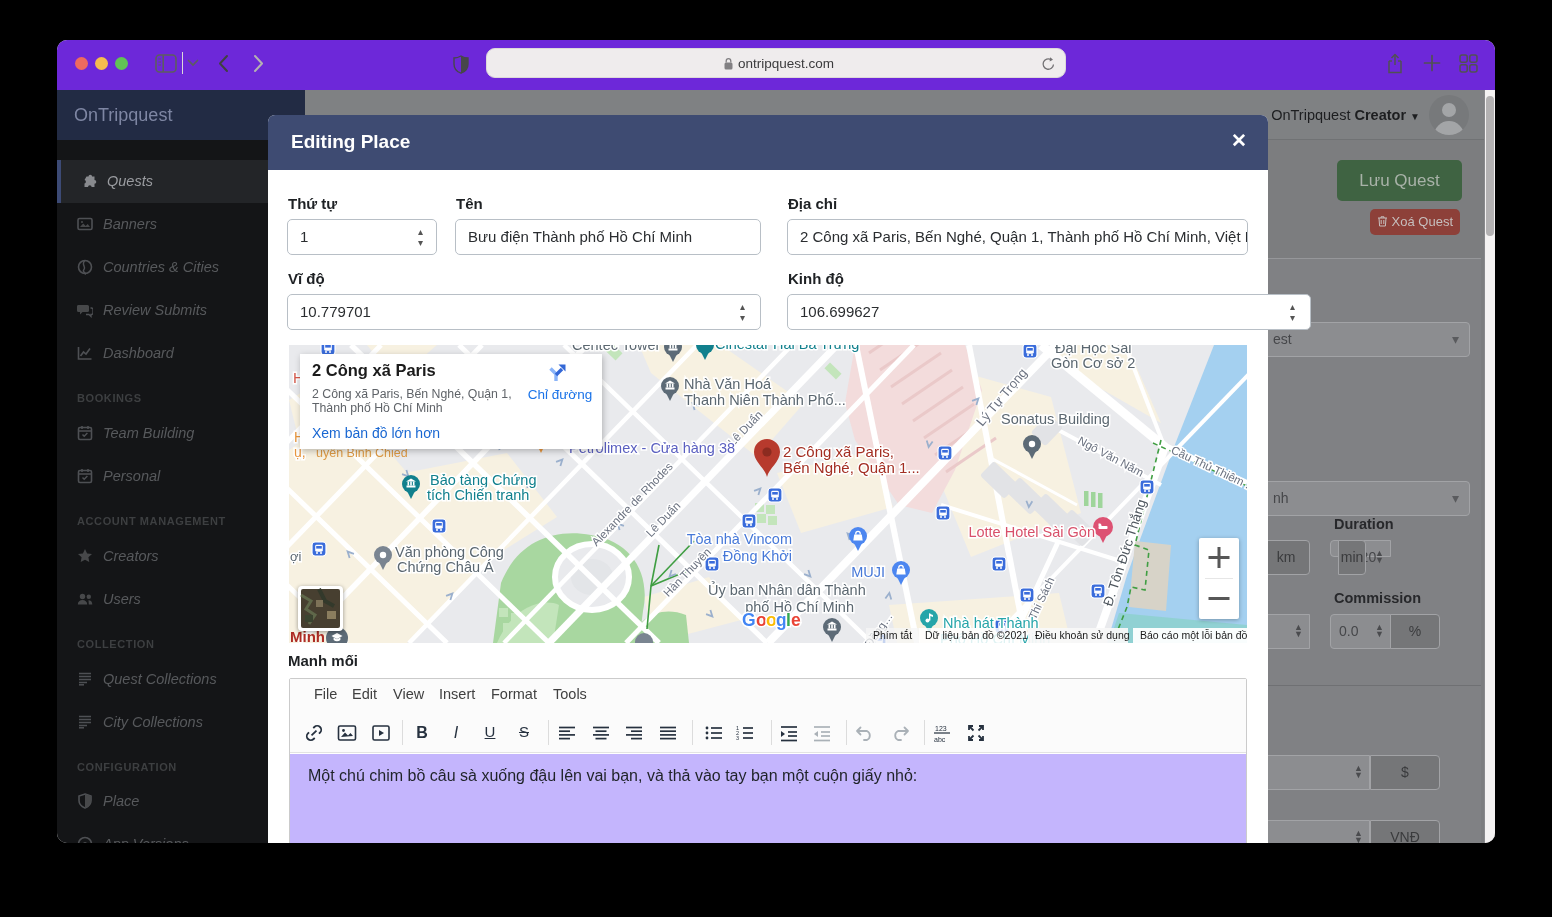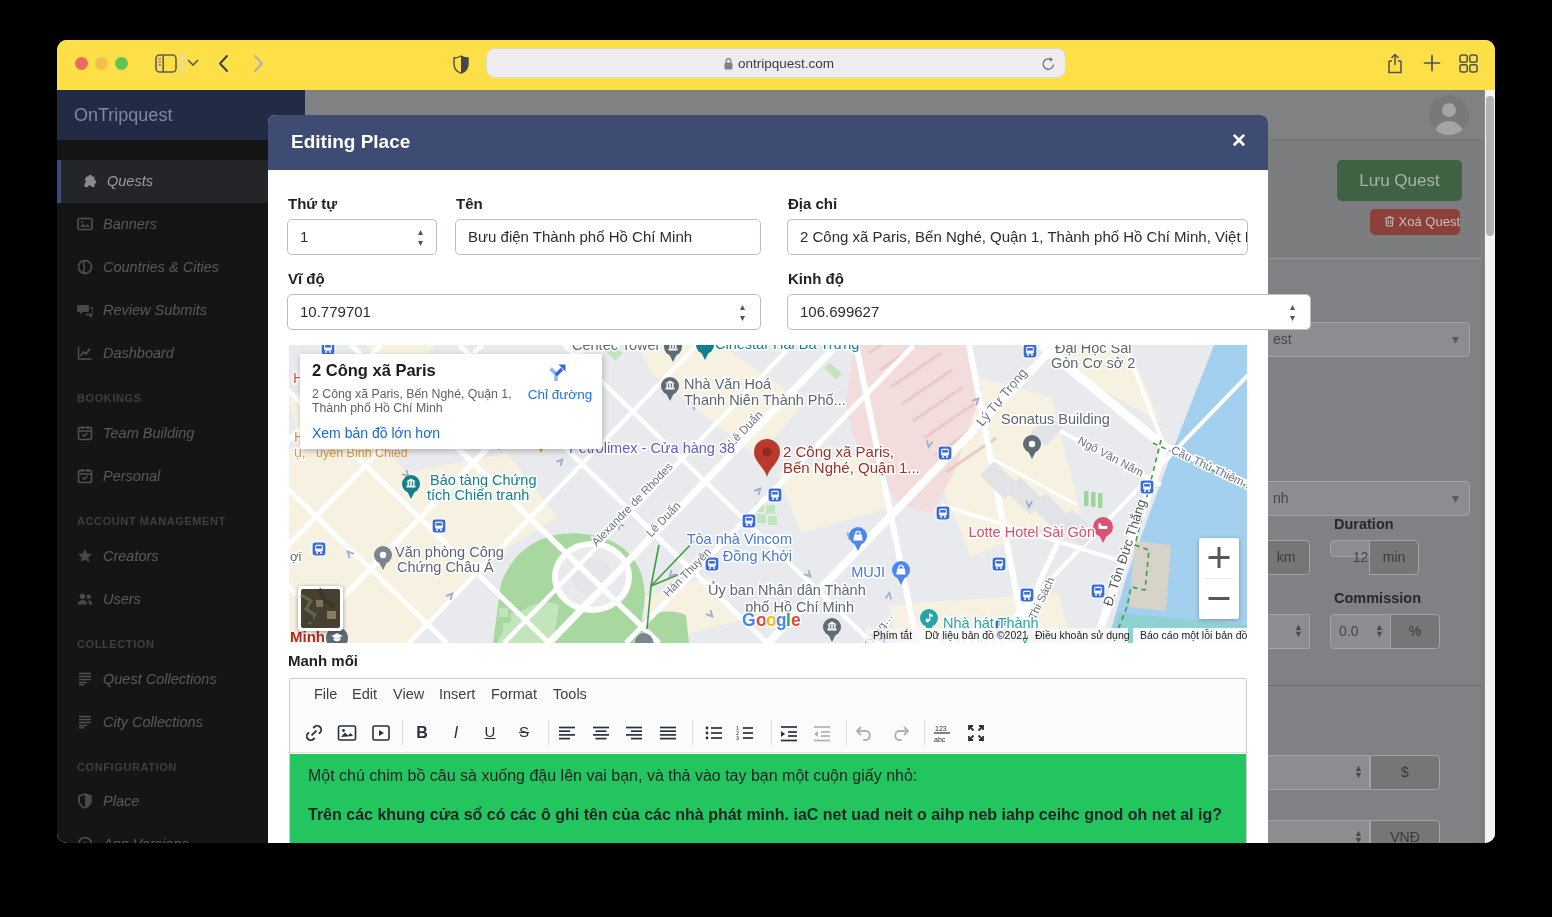--- a/index.html
+++ b/index.html
@@ -1,19 +1,19 @@
 <!DOCTYPE html>
 <html><head>
 <meta charset="utf-8">
 <style>
 * { margin:0; padding:0; box-sizing:border-box; }
 html,body { width:1552px; height:917px; background:#000; overflow:hidden; font-family:"Liberation Sans", sans-serif; }
 #win { position:absolute; left:57px; top:40px; width:1438px; height:803px; background:#fff; border-radius:10px; overflow:hidden; }
 
-#chrome { position:absolute; left:0; top:0; width:100%; height:51px; background:#fde047; border-bottom:1px solid #d9d4d5; }
+#chrome { position:absolute; left:0; top:0; width:100%; height:51px; background:#6d28d9; border-bottom:1px solid #d9d4d5; }
 .tl { position:absolute; top:16.5px; width:13px; height:13px; border-radius:50%; }
 #chrome svg { position:absolute; }
 #urlbar { position:absolute; left:429px; top:8px; width:580px; height:30px; background:#efeced; border:1px solid #ddd8d9; border-radius:9px; }
 
 #page { position:absolute; left:0; top:50px; width:1438px; height:753px; background:#7c7d7f; }
 
 #sidebar { position:absolute; left:0; top:0; width:248px; height:753px; background:#141517; }
 #brand { position:absolute; left:0; top:0; width:248px; height:50px; background:#222b44; color:#7e86a3; font-size:18px; line-height:50px; padding-left:17px; }
 .sitem { position:absolute; left:0; width:248px; height:43px; color:#57595c; font-size:14.5px; line-height:43px; }
 .sitem .lbl { position:absolute; left:46px;font-style:italic; }
@@ -40,21 +40,21 @@
 .flabel { position:absolute; font-size:15px; font-weight:bold; color:#1e2124; }
 .finput { position:absolute; height:36px; white-space:nowrap; overflow:hidden; border:1px solid #b8bfc6; border-radius:5px; font-size:15px; color:#2a2d30; padding-left:12px; line-height:34px; background:#fff; }
 .spin { position:absolute; top:6px; width:11px; height:24px; } .spin::before { content:'\25B4\A\25BE'; white-space:pre; display:block; font-size:10px; line-height:11px; color:#555; text-align:center; }
 
 #editor { position:absolute; left:21px; top:563px; width:958px; height:240px; border:1px solid #cbcbcb; border-radius:2px; background:#fff; }
 #emenu { position:absolute; left:0; top:0; width:100%; height:33px; background:#fbfbfb; }
 #emenu span { position:absolute; top:7px; font-size:14.5px; color:#404040; }
 #etools { position:absolute; left:0; top:33px; width:100%; height:41px; background:#fbfbfb; border-bottom:1px solid #e3e3e3; }
 #etools svg { position:absolute; top:10px; }
 .tsep { position:absolute; top:8px; width:1px; height:25px; background:#dcdcdc; }
-#econtent { position:absolute; left:0; top:75px; width:100%; height:160px; background:#22c55e; font-size:16px; color:#1f2328; }
+#econtent { position:absolute; left:0; top:75px; width:100%; height:160px; background:#c4b5fd; font-size:16px; color:#1f2328; }
 </style>
 </head>
 <body>
 <div id="win">
 
   <div id="chrome">
     <div class="tl" style="left:17.5px; background:#ee6a5f;"></div>
     <div class="tl" style="left:37.5px; background:#f5bd4f;"></div>
     <div class="tl" style="left:57.5px; background:#61c354;"></div>
 
@@ -103,20 +103,21 @@
     <svg style="left:1402px; top:14px;" width="19" height="19" viewBox="0 0 19 19">
       <rect x="1" y="1" width="7.2" height="7.2" rx="2" fill="none" stroke="#515153" stroke-width="1.5"></rect>
       <rect x="10.8" y="1" width="7.2" height="7.2" rx="2" fill="none" stroke="#515153" stroke-width="1.5"></rect>
       <rect x="1" y="10.8" width="7.2" height="7.2" rx="2" fill="none" stroke="#515153" stroke-width="1.5"></rect>
       <rect x="10.8" y="10.8" width="7.2" height="7.2" rx="2" fill="none" stroke="#515153" stroke-width="1.5"></rect>
     </svg>
   </div>
 
   <div id="page">
     <div id="topbar">
+      <div id="topuser">OnTripquest <b>Creator</b> <span style="font-size:10px;">▼</span></div>
       <div id="avatar">
         <svg width="40" height="40" viewBox="0 0 40 40">
             <circle cx="20" cy="15" r="7" fill="#a3a5a7"></circle>
             <circle cx="20" cy="41" r="15" fill="#a3a5a7"></circle>
           </svg>
       </div>
     </div>
     <div id="sidebar">
       <div id="brand">OnTripquest</div>
       <div id="sbmenu">
@@ -216,29 +217,29 @@
               <circle cx="8" cy="8" r="6.5" fill="none" stroke="#595b5f" stroke-width="1.6"></circle>
               <circle cx="8" cy="8" r="2" fill="#505254"></circle>
             </svg>
             <span class="lbl">App Versions</span>
           </div>
         </div>
     </div>
 
     <div id="rightbits">
         <div class="gbtn" style="left:1280px; top:70px; width:125px; height:41px; background:#3f6342; color:#a8b2a8; font-size:17px; line-height:41px;">Lưu Quest</div>
-<div class="gbtn" style="left:1313px; top:119px; width:90px; height:26px; background:#8d4039; color:#c6bfbe; font-size:13px; line-height:26px;text-align:right;"><svg width="11" height="12" viewBox="0 0 11 12" style="vertical-align:-1px;">
+<div class="gbtn" style="left:1313px; top:119px; width:90px; height:26px; background:#8d4039; color:#c6bfbe; font-size:13px; line-height:26px;"><svg width="11" height="12" viewBox="0 0 11 12" style="vertical-align:-1px;">
             <path d="M1 3 h9 M4 3 v-1.2 h3 V3 M2 3 l.6 8 h5.8 l.6-8 M4.2 5 v4 M6.8 5 v4" stroke="#c6bfbe" stroke-width="1" fill="none"></path>
           </svg> Xoá Quest</div>
 <div style="position:absolute; left:1211px; top:168px; width:213px; height:585px; background:#808184; border-top:1px solid #96979a;"></div>
 <div class="gcard-field" style="left:1205px; top:232px; width:208px; height:35px; line-height:33px; padding-left:10px;">est<span style="position:absolute; right:10px; top:0; color:#5a5b5e;">▾</span></div>
 <div class="gcard-field" style="left:1205px; top:347px; width:208px; height:35px; line-height:33px; padding-left:10px;margin-top:44px;">nh<span style="position:absolute; right:10px; top:0; color:#5a5b5e;">▾</span></div>
 <div class="glabel" style="left:1277px; top:426px;">Duration</div>
 <div class="gcard-field" style="left:1273px; top:450px; width:61px; height:17px; line-height:33px; padding-left:8px; border-radius:4px 0 0 4px;text-align:center;">120<span style="position:absolute; right:6px; top:9px; font-size:9px; color:#4a4b4e; line-height:7px;">▲<br>▼</span></div>
-<div class="suffix" style="left:1312px; top:450px; width:50px; height:35px; line-height:33px;">min</div>
+<div class="suffix" style="left:1281px; top:450px; width:28px; height:35px; line-height:33px;">min</div>
 <div class="suffix" style="left:1205px; top:450px; width:48px; height:35px; line-height:33px;">km</div>
 <div class="glabel" style="left:1277px; top:500px;">Commission</div>
 <div class="gcard-field" style="left:1273px; top:524px; width:61px; height:35px; line-height:33px; padding-left:8px; border-radius:4px 0 0 4px;">0.0<span style="position:absolute; right:6px; top:9px; font-size:9px; color:#4a4b4e; line-height:7px;">▲<br>▼</span></div>
 <div class="suffix" style="left:1333px; top:524px; width:50px; height:35px; line-height:33px;">%</div>
 <div class="gcard-field" style="left:1205px; top:524px; width:48px; height:35px; border-radius:4px 0 0 4px;">
           <span style="position:absolute; right:6px; top:9px; font-size:9px; color:#4a4b4e; line-height:7px;">▲<br>▼</span>
         </div>
 <div style="position:absolute; left:1211px; top:595px; width:213px; height:1px; background:#6f7073;"></div>
 <div class="gcard-field" style="left:1205px; top:665px; width:108px; height:35px; border-radius:4px 0 0 4px;">
           <span style="position:absolute; right:6px; top:9px; font-size:9px; color:#4a4b4e; line-height:7px;">▲<br>▼</span>
@@ -815,18 +816,17 @@
             </svg>
 <div class="tsep" style="left:112px;"></div>
 <div class="tsep" style="left:258px;"></div>
 <div class="tsep" style="left:402px;"></div>
 <div class="tsep" style="left:481px;"></div>
 <div class="tsep" style="left:556px;"></div>
 <div class="tsep" style="left:634px;"></div>
           </div>
         <div id="econtent">
           <div style="position:absolute; left:18px; top:13px;">Một chú chim bồ câu sà xuống đậu lên vai bạn, và thả vào tay bạn một cuộn giấy nhỏ:</div>
-          <div style="position:absolute; left:18px; top:52px; font-weight:bold;">Trên các khung cửa sổ có các ô ghi tên của các nhà phát minh. iaC net uad neit o aihp neb iahp ceihc gnod oh net al ig?</div>
         </div>
       </div>
     </div>
   </div>
 </div>
 
 </body></html>

